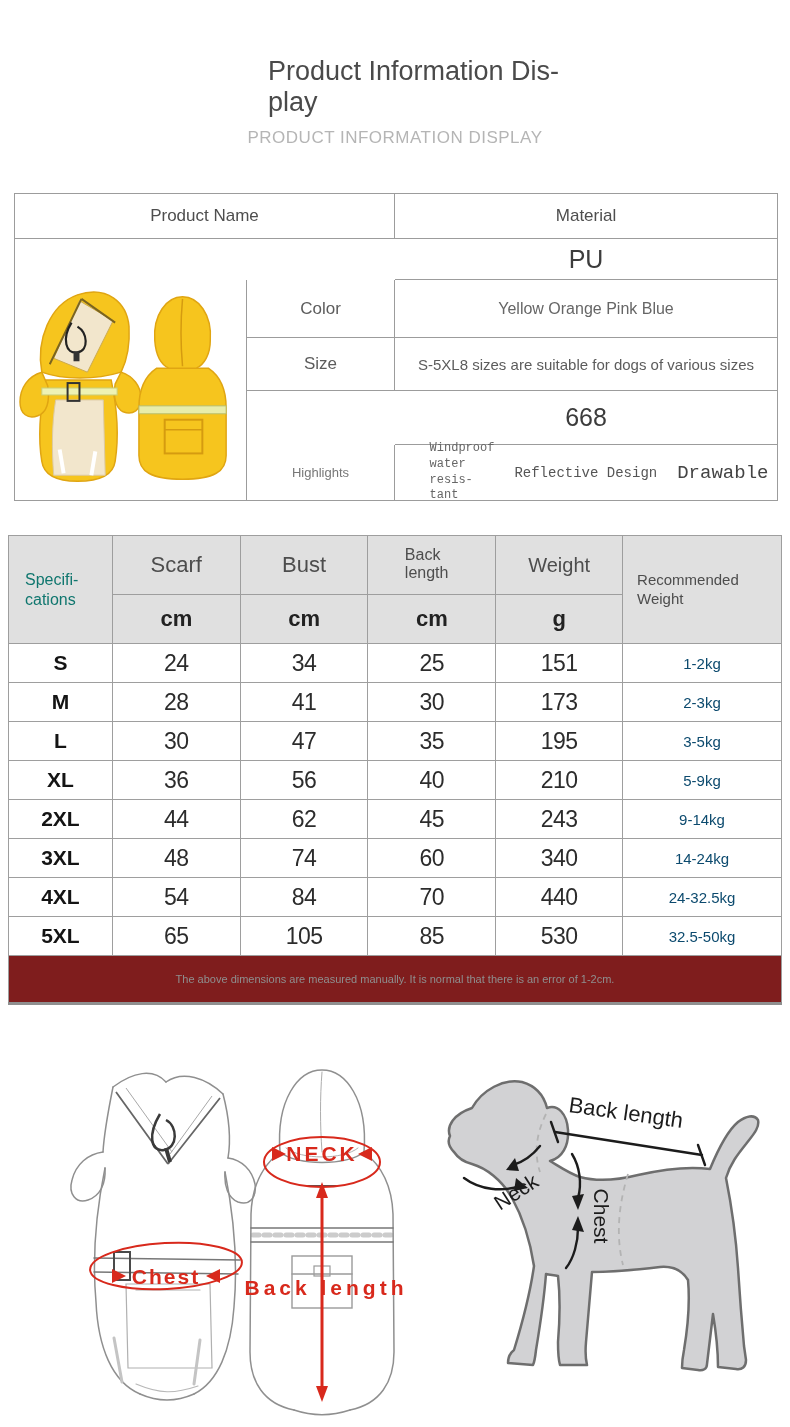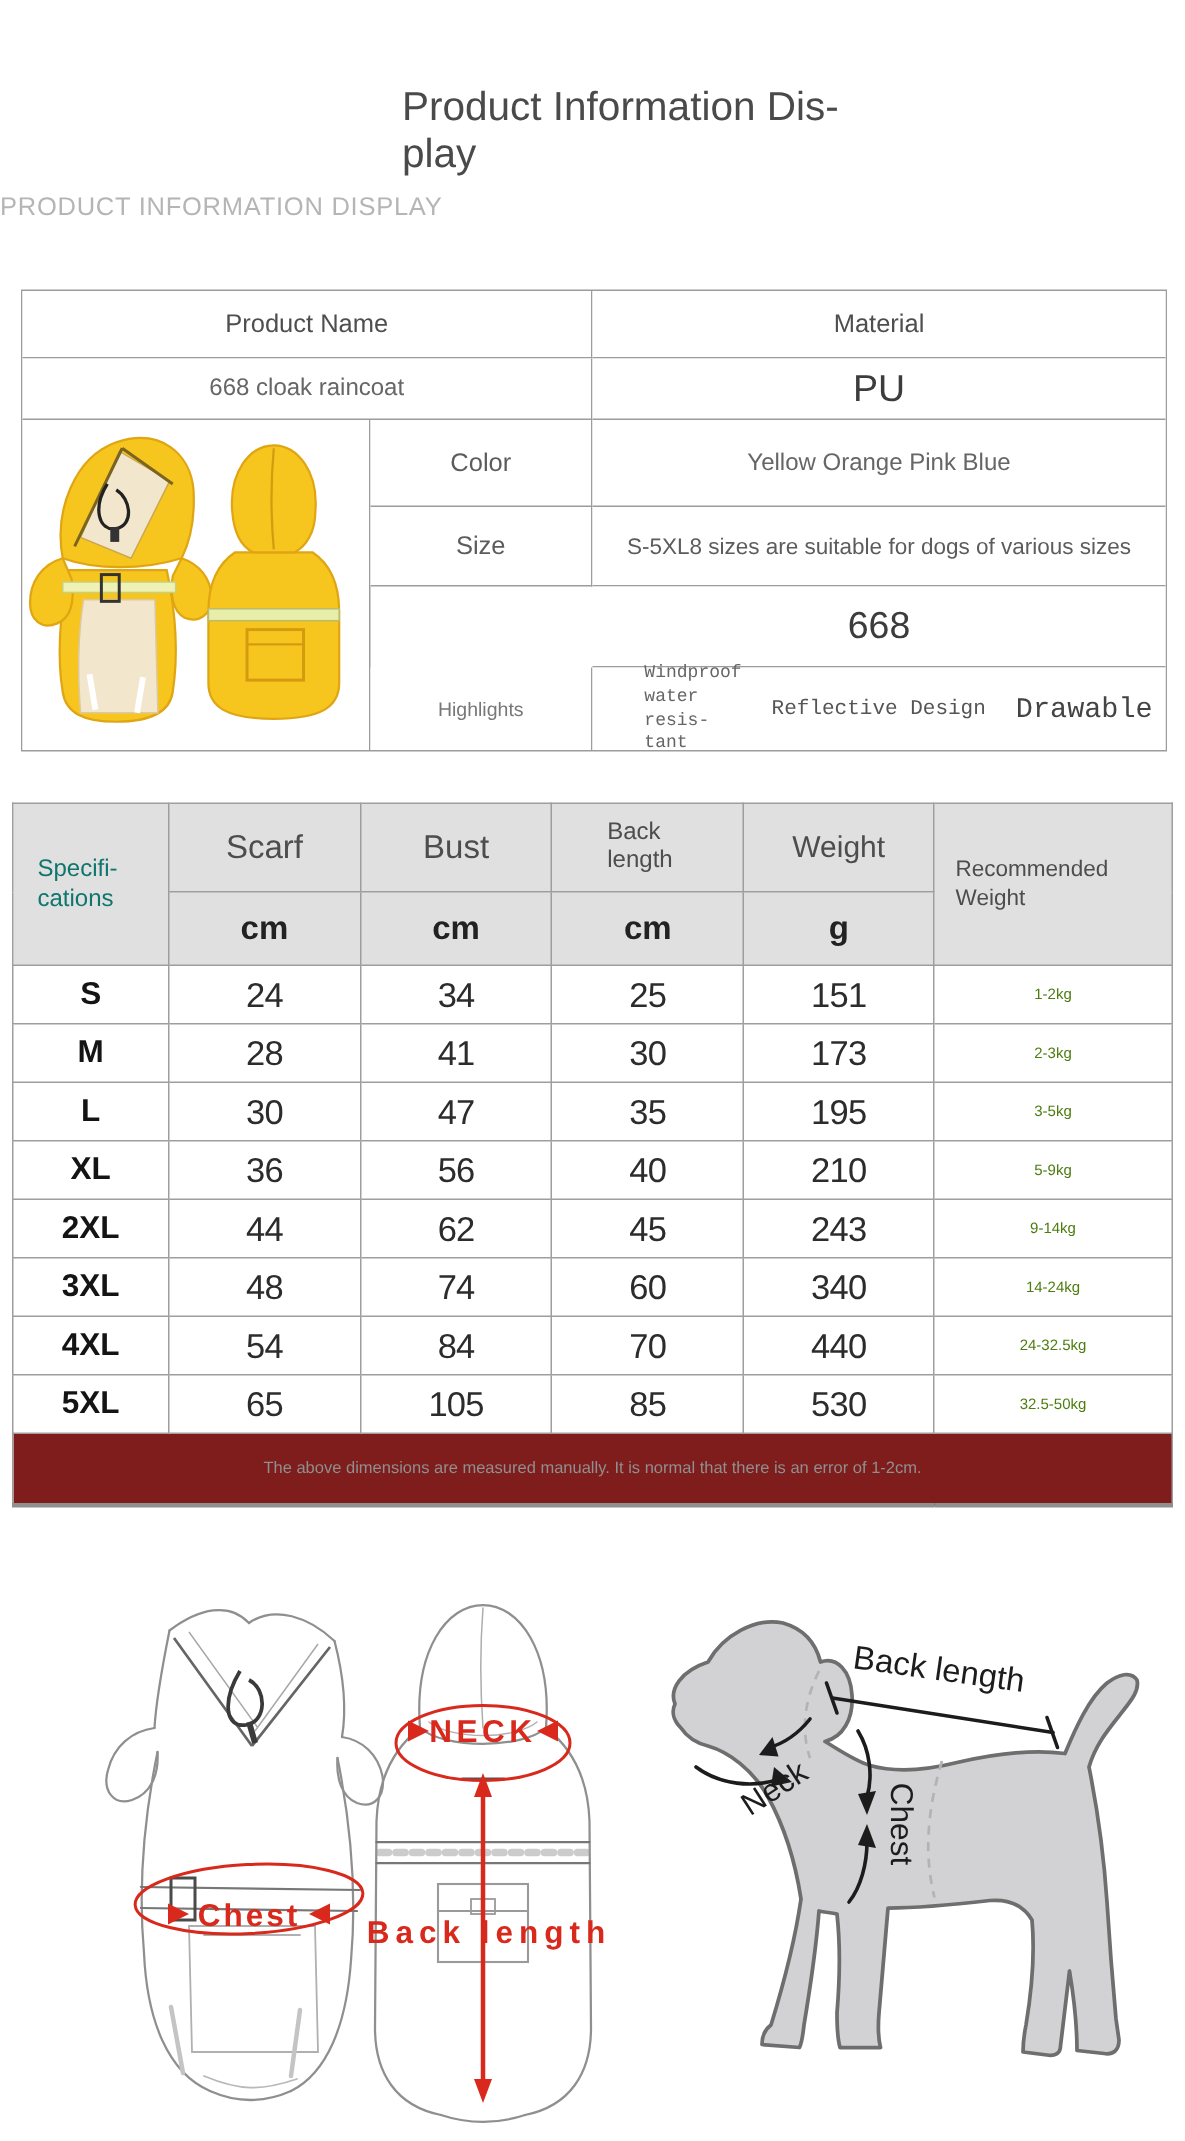--- a/index.html
+++ b/index.html
@@ -10,21 +10,21 @@
     --coat-lining:#f2e6cc;
     --dog-fill:#d2d2d4;
   }
   *{margin:0;padding:0;box-sizing:border-box;}
   body{background:#ffffff;font-family:"Liberation Sans","DejaVu Sans",sans-serif;}
   .page{position:relative;width:790px;height:1427px;background:#fff;overflow:hidden;margin:0 auto;}
 
   
   .title-block{position:absolute;left:244px;top:56px;width:300px;color:#4a4a4a;
     font-size:27px;line-height:31px;font-weight:400;margin-left:24px;}
-  .subtitle{position:absolute;left:0;right:0;top:128px;color:#b5b5b5;
+  .subtitle{position:absolute;left:0;right:0;top:128px;text-align:center;color:#b5b5b5;
     font-size:17px;letter-spacing:0.5px;}
 
   
   .info-table{position:absolute;left:14px;top:193px;width:764px;display:grid;
     grid-template-columns:232px 148px 382px;
     grid-template-rows:45px 41px 58px 53px 54px 55px;
     border:1px solid var(--table-border);background:#fff;}
   .it-cell{border-right:1px solid var(--table-border);border-bottom:1px solid var(--table-border);
     display:flex;align-items:center;justify-content:center;text-align:center;background:#fff;color:#5c5c5c;}
   .it-cell.no-r{border-right:none;}
@@ -47,21 +47,21 @@
   .size-table th{background:var(--table-header-bg);font-weight:400;color:#4d4d4d;}
   th.h-spec{text-align:left;padding-left:16px;font-size:16px;line-height:1.2;color:#0f766e;}
   th.h-main{font-size:22px;height:59px;}
   th.h-back span{display:inline-block;width:54px;text-align:left;font-size:16px;line-height:1.15;}
   th.h-weight{font-size:20px;}
   th.h-rec{text-align:left;padding-left:14px;font-size:15px;line-height:1.25;}
   th.h-rec span{display:inline-block;width:112px;text-align:left;}
   th.h-unit{font-size:22px;font-weight:700;color:#222;height:49px;}
   td.d-size{font-weight:700;font-size:21px;color:#141414;height:39px;}
   td.d-num{font-size:23px;color:#2c2c2c;letter-spacing:-0.5px;}
-  td.d-rec{font-size:10px;color:#4d7c0f;}
+  td.d-rec{font-size:15px;color:#0c4a6e;}
   td.note-cell{height:48px;font-size:11px;color:#8f8f8f;background:#7f1d1d;}
 
   
   .diag{position:absolute;}
   .red-label{fill:var(--accent-red);font-weight:bold;font-family:"Liberation Sans",sans-serif;}
   .blk-label{fill:#1c1c1c;font-family:"Liberation Sans",sans-serif;}
 </style>
 </head>
 <body>
 
@@ -70,21 +70,20 @@
   <div class="title-block">
     <div>Product Information Dis-</div>
     <div>play</div>
   </div>
   <div class="subtitle">PRODUCT INFORMATION DISPLAY</div>
 
   <div class="info-table">
     <div class="it-cell it-head" style="grid-area:1/1/2/3">Product Name</div>
     <div class="it-cell it-head no-r" style="grid-area:1/3/2/4">Material</div>
 
-    <div class="it-cell it-val" style="grid-area:2/1/3/3">668 cloak raincoat</div>
     <div class="it-cell it-big no-r" style="grid-area:2/3/3/4">PU</div>
 
     <div class="it-cell no-b" style="grid-area:3/1/7/2">
       <svg width="230" height="218" viewBox="0 0 232 220">
 
         <g>
           <path d="M30,100 C24,130 22,158 26,182 C28,196 40,202 62,202 C84,202 98,196 100,182 C104,156 102,128 96,100 Z" fill="#f6c51e" stroke="#e0a512" stroke-width="1.5"></path>
           <path d="M40,120 L88,120 L90,196 L38,196 C36,170 36,145 40,120 Z" fill="#f2e6cc" stroke="#dcc9a4" stroke-width="1"></path>
           <path d="M26,92 C20,60 34,24 62,14 C92,4 112,22 114,46 C115,64 112,80 106,92 C80,100 48,100 26,92 Z" fill="#f6c51e" stroke="#e0a512" stroke-width="1.5"></path>
           <path d="M38,78 L64,20 L98,40 L72,92 Z" fill="#f2e6cc" stroke="#caa94e" stroke-width="1"></path>

